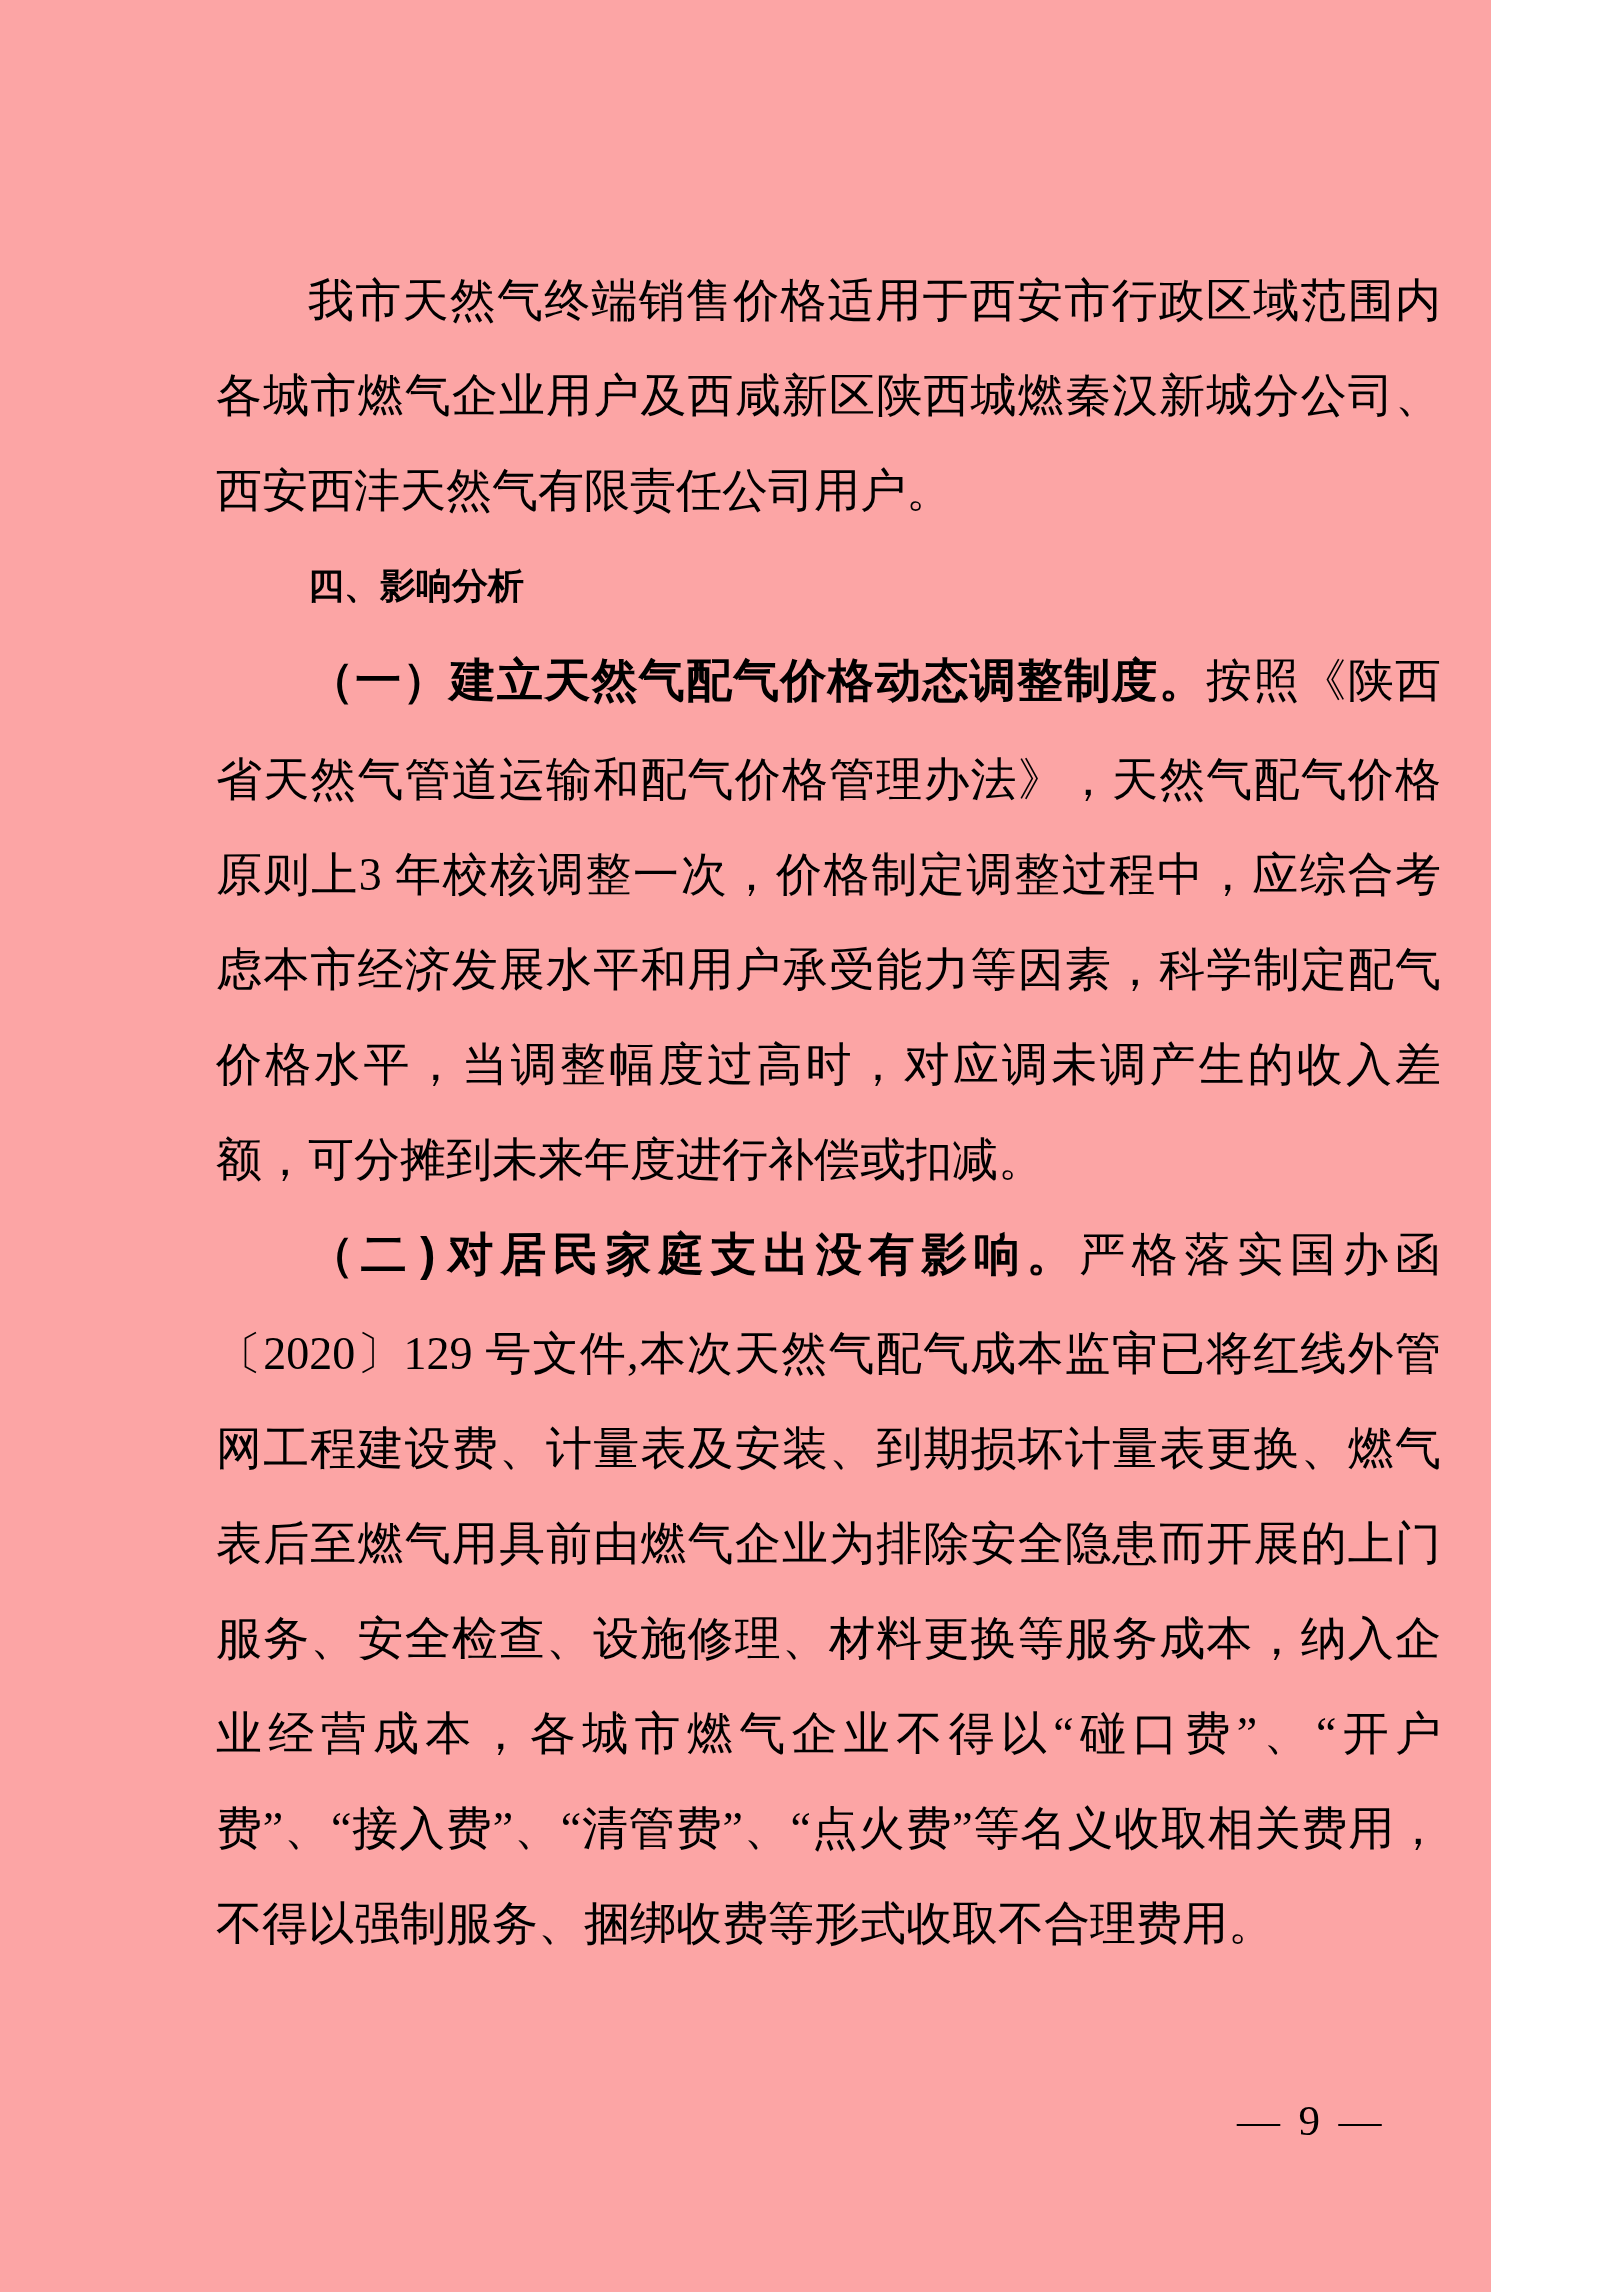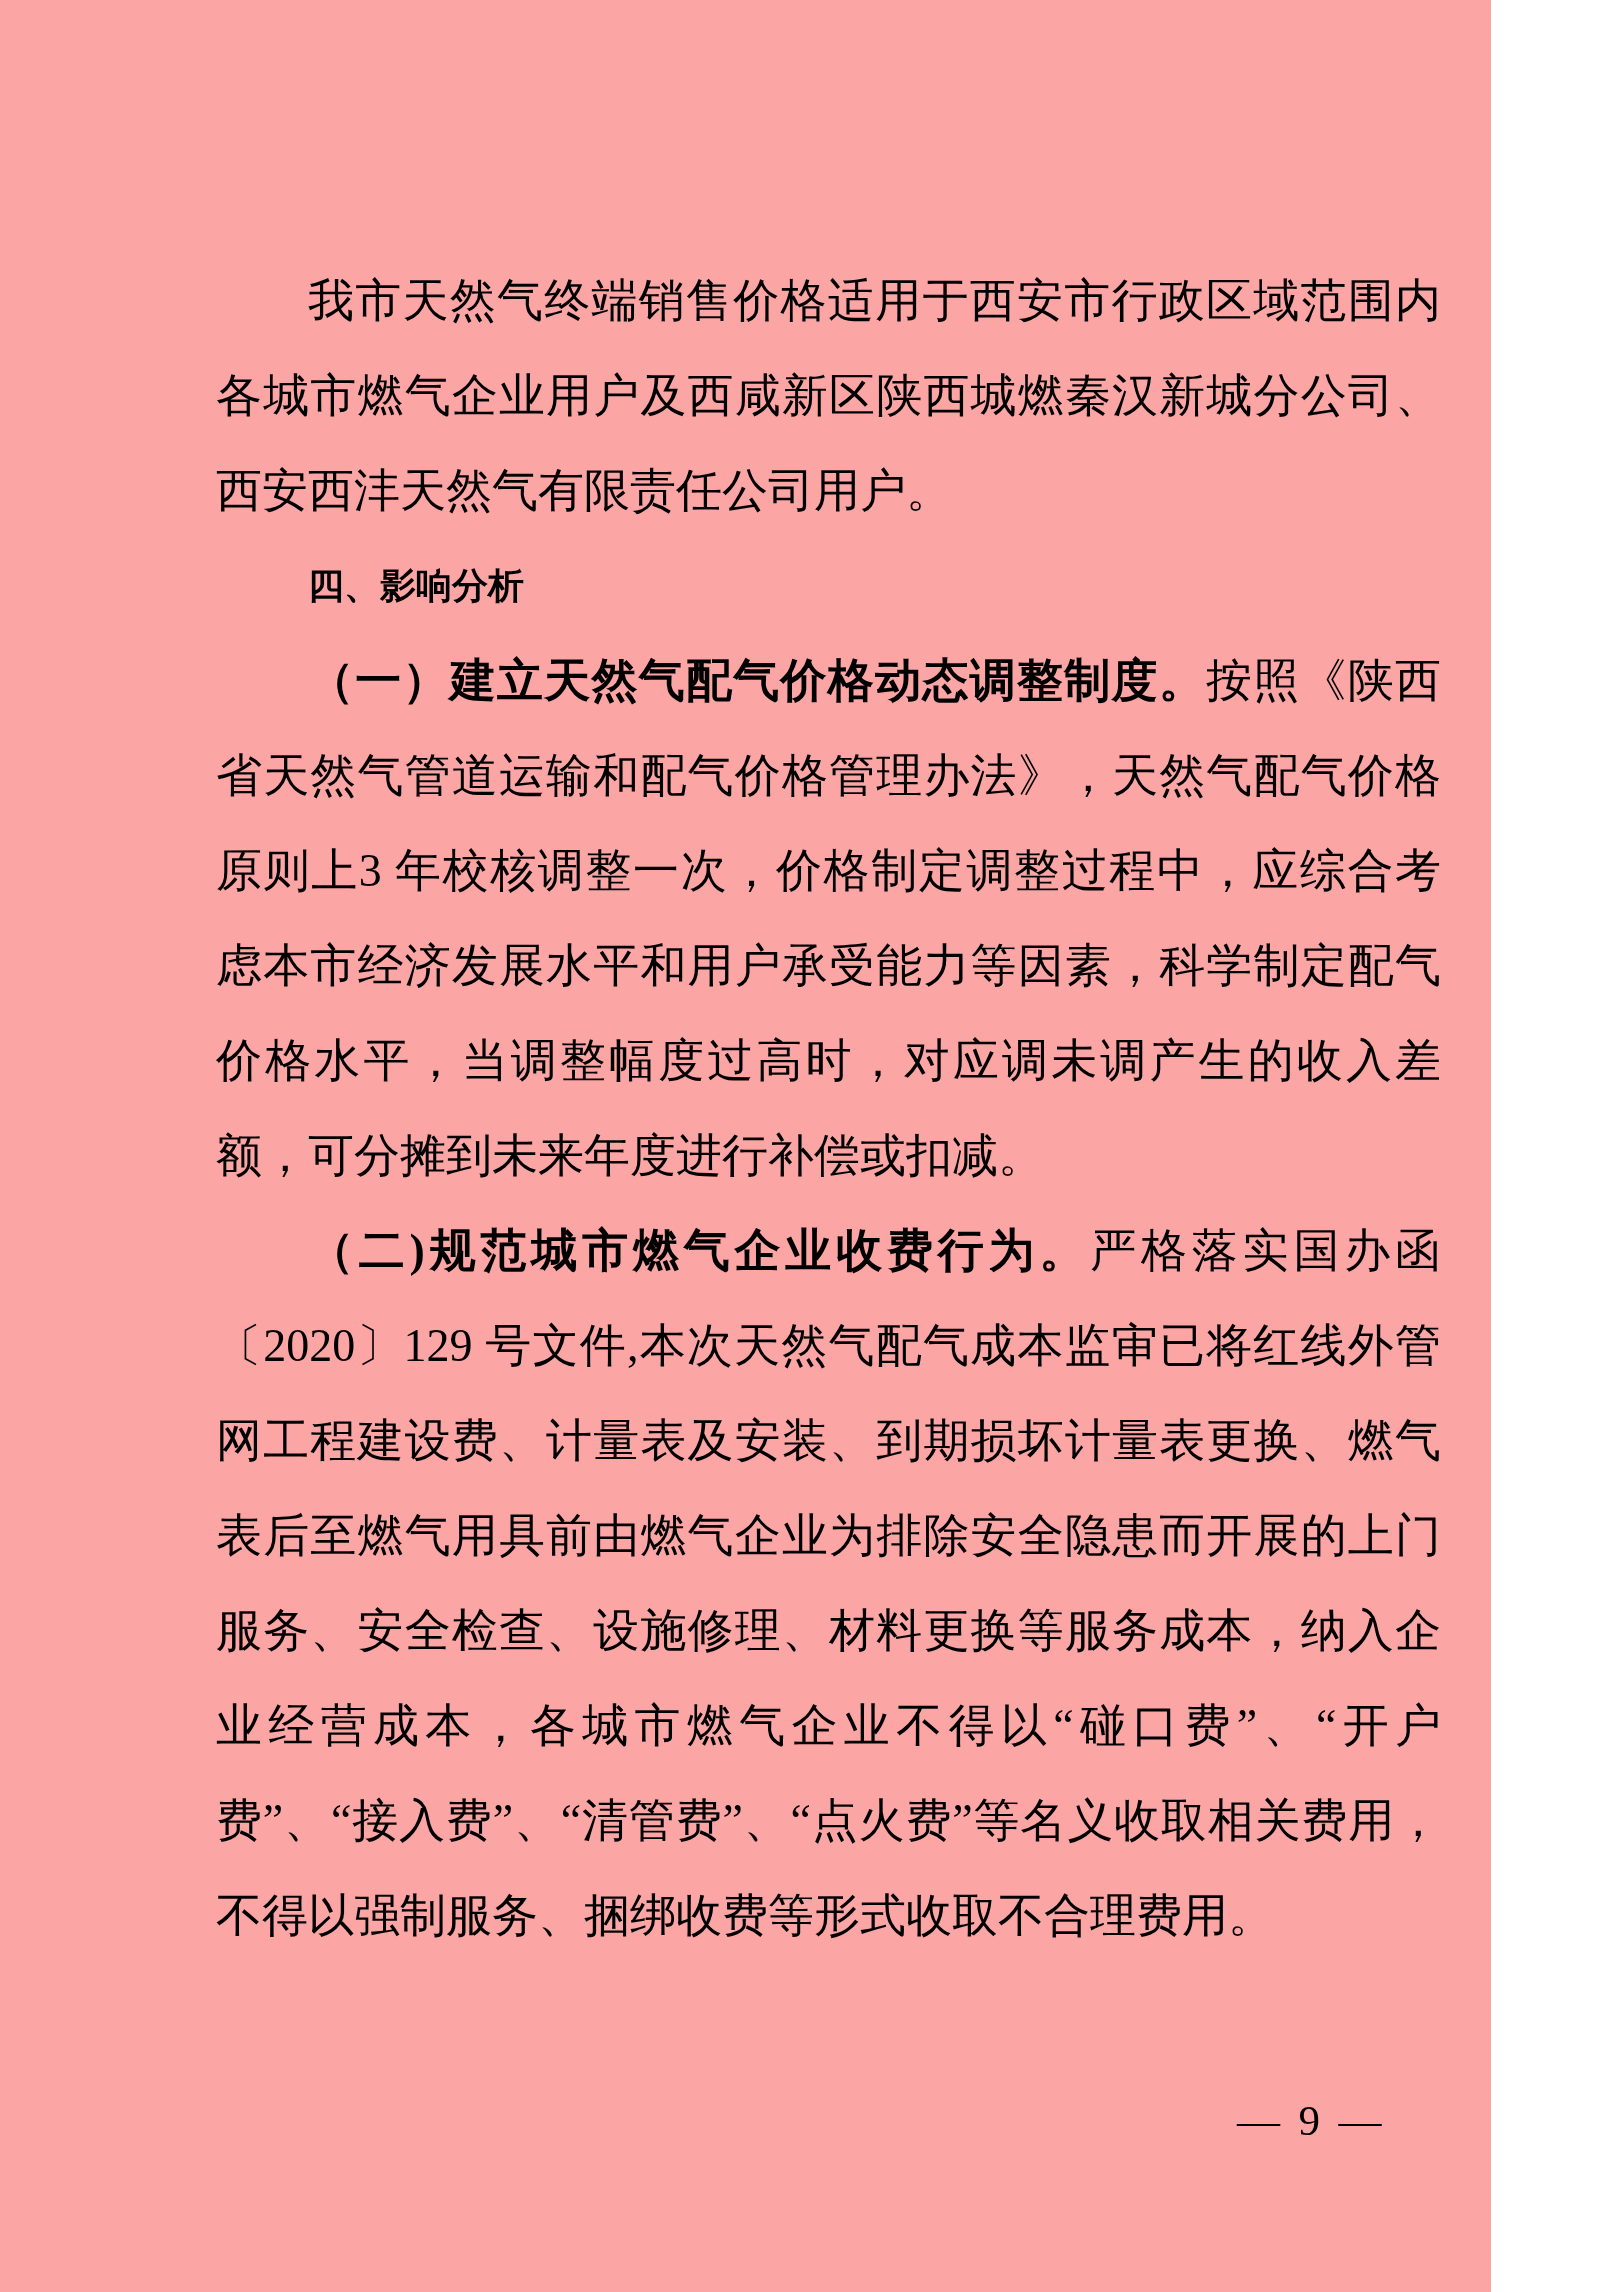--- a/index.html
+++ b/index.html
@@ -37,21 +37,21 @@
     font-family: "Liberation Sans", "DejaVu Sans", sans-serif;
     font-size: 36px;
     line-height: 95px;
     text-indent: 92px;
     font-weight: 700;
     color: #000000;
     text-align: left;
   }
   .lead {
     font-weight: 700;
-    font-family: Liberation Serif, serif;
+    font-family: Liberation Mono, monospace;
   }
   .page-number {
     position: absolute;
     left: 1237px;
     top: 2095px;
     font-family: "Liberation Serif", "DejaVu Serif", serif;
     font-size: 43px;
     line-height: 51px;
     color: #000000;
     letter-spacing: 3.9px;
@@ -65,19 +65,19 @@
   <main class="content">
 
     <p class="para">我市天然气终端销售价格适用于西安市行政区域范围内各城市燃气企业用户及西咸新区陕西城燃秦汉新城分公司、西安西沣天然气有限责任公司用户。</p>
 
     <h2 class="heading">四、影响分析</h2>
 
 
 
     <p class="para"><span class="lead">（一）建立天然气配气价格动态调整制度。</span><span>按照《陕西省天然气管道运输和配气价格管理办法》，天然气配气价格原则上3 年校核调整一次，价格制定调整过程中，应综合考虑本市经济发展水平和用户承受能力等因素，科学制定配气价格水平，当调整幅度过高时，对应调未调产生的收入差额，可分摊到未来年度进行补偿或扣减。</span></p>
 
-    <p class="para"><span class="lead">（二)规范城市燃气企业收费行为。</span><span>严格落实国办函〔2020〕129 号文件,本次天然气配气成本监审已将红线外管网工程建设费、计量表及安装、到期损坏计量表更换、燃气表后至燃气用具前由燃气企业为排除安全隐患而开展的上门服务、安全检查、设施修理、材料更换等服务成本，纳入企业经营成本，各城市燃气企业不得以“碰口费”、“开户费”、“接入费”、“清管费”、“点火费”等名义收取相关费用，不得以强制服务、捆绑收费等形式收取不合理费用。</span></p>
+    <p class="para"><span class="lead">（二)对居民家庭支出没有影响。</span><span>严格落实国办函〔2020〕129 号文件,本次天然气配气成本监审已将红线外管网工程建设费、计量表及安装、到期损坏计量表更换、燃气表后至燃气用具前由燃气企业为排除安全隐患而开展的上门服务、安全检查、设施修理、材料更换等服务成本，纳入企业经营成本，各城市燃气企业不得以“碰口费”、“开户费”、“接入费”、“清管费”、“点火费”等名义收取相关费用，不得以强制服务、捆绑收费等形式收取不合理费用。</span></p>
 
   </main>
 
   <div class="page-number">— 9 —</div>
 </div>
 
 
 </body></html>

